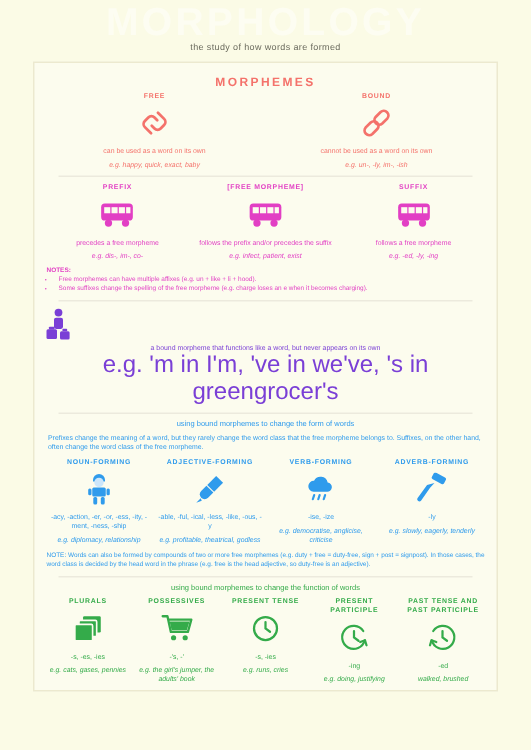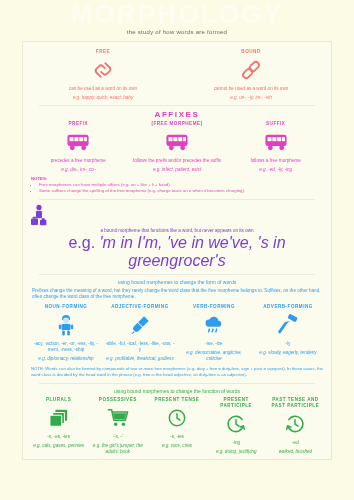--- a/index.html
+++ b/index.html
@@ -67,20 +67,21 @@
 
 <div class="page">
 
   <div class="masthead">
     <div class="big-title">MORPHOLOGY</div>
     <div class="subtitle">the study of how words are formed</div>
   </div>
 
   <div class="card">
 
+    <div class="sect-title c-red">MORPHEMES</div>
     <div class="cols" style="margin-top:2px;">
       <div class="col c-red">
         <div class="cap">FREE</div>
         <div class="ico">
           <svg width="22" height="22" viewBox="0 0 24 24" fill="none" stroke="#f4726b" stroke-width="2" stroke-linecap="round">
             <path d="M14.5 4.5 L19 9 a3.2 3.2 0 0 1 0 4.5 L16.5 16 a3.2 3.2 0 0 1 -4.5 0 L10 14"></path>
             <path d="M9.5 19.5 L5 15 a3.2 3.2 0 0 1 0 -4.5 L7.5 8 a3.2 3.2 0 0 1 4.5 0 L14 10"></path>
           </svg>
         </div>
         <div class="desc">can be used as a word on its own</div>
@@ -94,21 +95,20 @@
             <path d="M9 20 a3.4 3.4 0 0 1 -4.8 -4.8 L7.8 11.6 a3.4 3.4 0 0 1 4.8 4.8 Z"></path>
           </svg>
         </div>
         <div class="desc">cannot be used as a word on its own</div>
         <div class="eg">e.g. un-, -ly, im-, -ish</div>
       </div>
     </div>
 
     <div class="hr"></div>
 
-    <div class="sect-title c-pink">AFFIXES</div>
     <div class="cols" style="margin-top:2px;">
       <div class="col c-pink">
         <div class="cap">PREFIX</div>
         <div class="ico">
           <svg width="26" height="20" viewBox="0 0 32 24" fill="#e23fc4">
             <rect x="3" y="3" width="26" height="14" rx="3"></rect>
             <rect x="5.5" y="6" width="5" height="5" fill="#fcfcee"></rect>
             <rect x="11.5" y="6" width="5" height="5" fill="#fcfcee"></rect>
             <rect x="17.5" y="6" width="5" height="5" fill="#fcfcee"></rect>
             <rect x="23.5" y="6" width="3.5" height="5" fill="#fcfcee"></rect>
@@ -169,21 +169,21 @@
           <circle cx="10" cy="3.4" r="2.6"></circle>
           <rect x="7" y="6.8" width="6" height="7.5" rx="1.4"></rect>
           <rect x="2" y="14.5" width="7" height="6.5" rx="1"></rect>
           <rect x="3.6" y="12.8" width="3.8" height="1.8" rx="0.6"></rect>
           <rect x="11" y="15.8" width="6.4" height="5.5" rx="1"></rect>
           <rect x="12.6" y="14.2" width="3.2" height="1.7" rx="0.6"></rect>
         </svg>
       </div>
       <div class="desc c-purple" style="font-size:4.6px;line-height:6px;">a bound morpheme that functions like a word, but never appears on its own</div>
       <div class="eg c-purple" style="font-style:normal;">
-        <span>e.g. </span><span style="font-style:italic;">'m in I'm, 've in we've, 's in greengrocer's</span>
+        <span>e.g. </span><span style="">'m in I'm, 've in we've, 's in greengrocer's</span>
       </div>
     </div>
 
     <div class="hr"></div>
 
     <div class="sect-sub c-blue">using bound morphemes to change the form of words</div>
     <div class="para c-blue">Prefixes change the meaning of a word, but they rarely change the word class that the free morpheme belongs to. Suffixes, on the other hand, often change the word class of the free morpheme.</div>
 
     <div class="cols">
       <div class="col c-blue">

